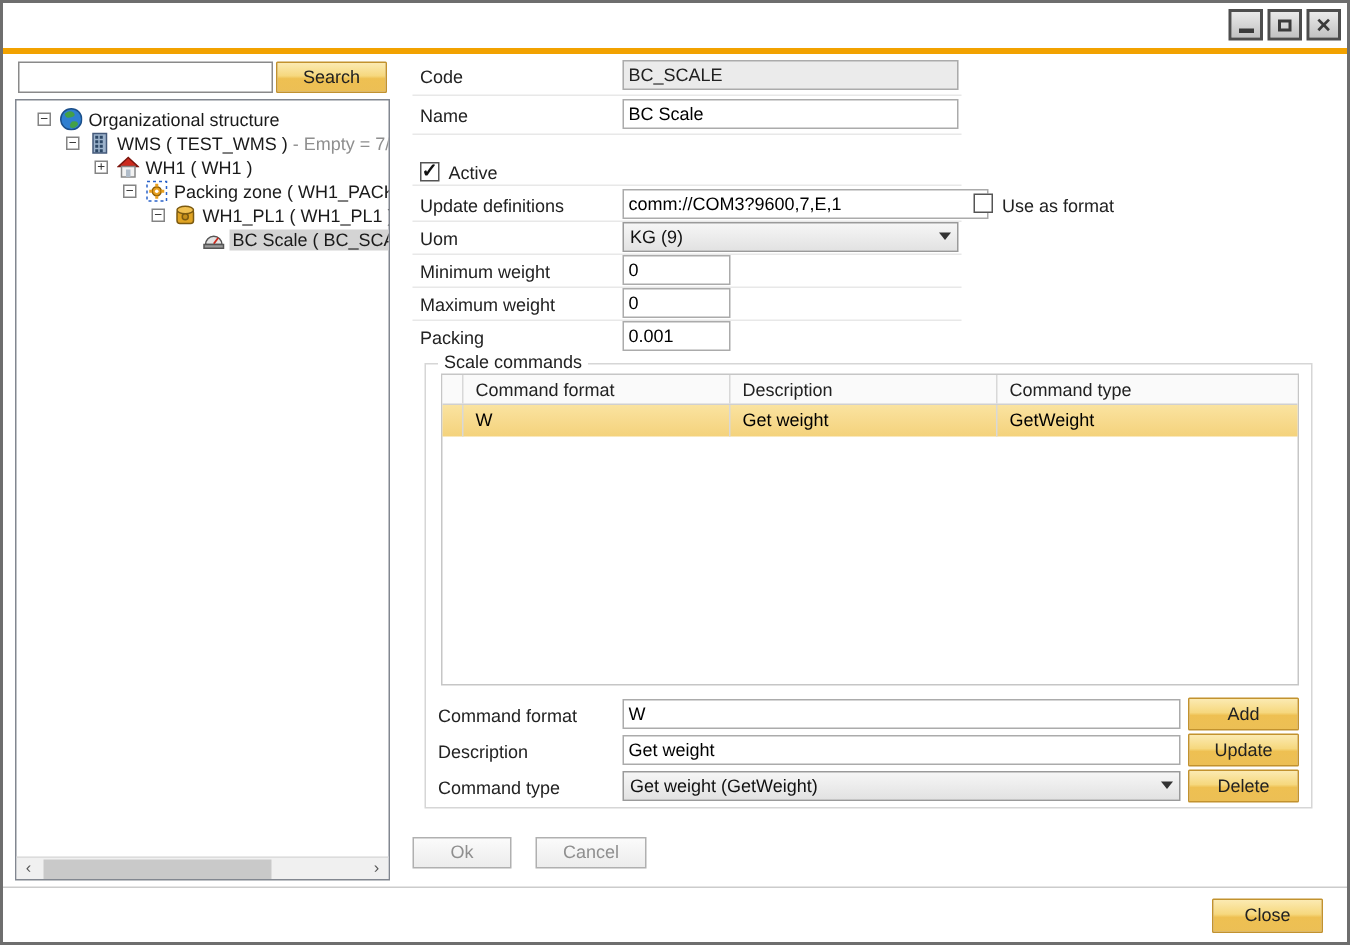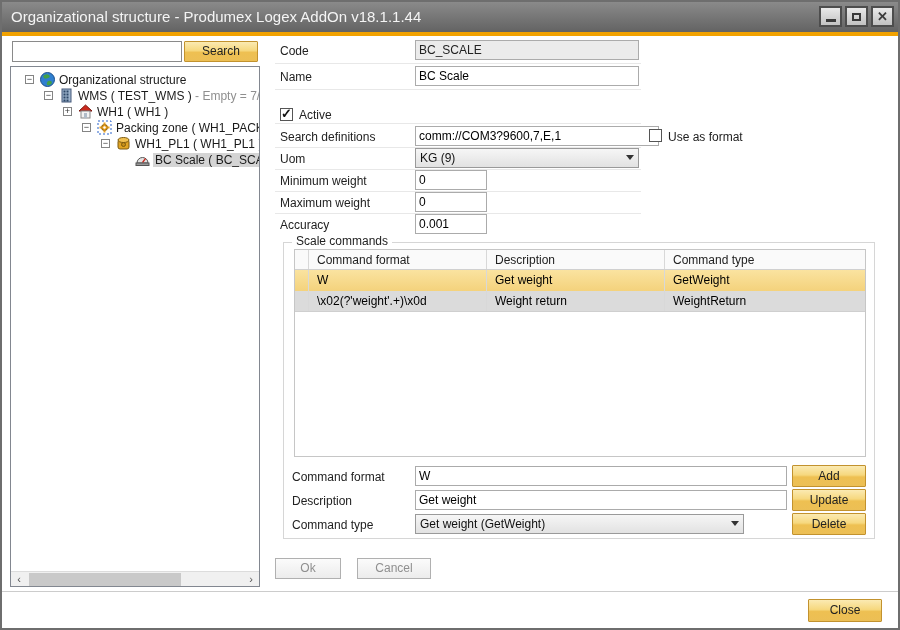--- a/index.html
+++ b/index.html
@@ -97,23 +97,20 @@
     border:1px solid #b0b0b0; color:#8f8f8f; font-size:12px; text-align:center; cursor:default;
   }
   .bottom-sep { position:absolute; left:0; top:589px; width:100%; height:1px; background:#cccccc; }
   .close-btn { position:absolute; left:806px; top:597px; width:74px; height:23px; line-height:21px; }
 </style>
 </head>
 <body>
 
 <div class="window">
 
-  <div class="titlebar">
-    <span>Organizational structure - Produmex Logex AddOn v18.1.1.44</span>
-  </div>
   <div class="winbtns">
     <div class="winbtn">
         <span class="glyph-min"></span>
       </div>
     <div class="winbtn">
         <span class="glyph-max"></span>
       </div>
     <div class="winbtn">
         <span class="glyph-close">✕</span>
       </div>
@@ -222,77 +219,71 @@
   <div class="sep" style="left:273px;top:61px;width:366px"></div>
 
   <span class="flabel" style="left:278px;top:68px">Name</span>
   <input class="ffield" style="left: 413px; top: 64px; width: 224px;" value="BC Scale">
   <div class="sep" style="left:273px;top:87px;width:366px"></div>
 
   <span class="checkbox checked" style="left:278px;top:106px"></span>
   <span class="flabel" style="left:297px;top:106px">Active</span>
   <div class="sep" style="left:273px;top:121px;width:366px"></div>
 
-  <span class="flabel" style="left:278px;top:128px">Search definitions</span>
+  <span class="flabel" style="left:278px;top:128px">Update definitions</span>
   <input class="ffield" style="left: 413px; top: 124px; width: 244px;" value="comm://COM3?9600,7,E,1">
   <span class="checkbox" style="left:647px;top:127px"></span>
   <span class="flabel" style="left:666px;top:128px">Use as format</span>
   <div class="sep" style="left:273px;top:145px;width:366px"></div>
 
   <span class="flabel" style="left:278px;top:150px">Uom</span>
   <div class="dropdown" style="left:413px;top:146px;width:224px">
     <span>KG (9)</span><span class="dd-arrow"></span>
   </div>
   <div class="sep" style="left:273px;top:167px;width:366px"></div>
 
   <span class="flabel" style="left:278px;top:172px">Minimum weight</span>
   <input class="ffield" style="left: 413px; top: 168px; width: 72px;" value="0">
   <div class="sep" style="left:273px;top:189px;width:366px"></div>
 
   <span class="flabel" style="left:278px;top:194px">Maximum weight</span>
   <input class="ffield" style="left: 413px; top: 190px; width: 72px;" value="0">
   <div class="sep" style="left:273px;top:211px;width:366px"></div>
 
-  <span class="flabel" style="left:278px;top:216px">Accuracy</span>
+  <span class="flabel" style="left:278px;top:216px">Packing</span>
   <input class="ffield" style="left: 413px; top: 212px; width: 72px;" value="0.001">
 
   <div class="groupbox"></div>
   <span class="grouplabel">Scale commands</span>
 
   <div class="grid">
     <div class="grid-header">
       <div class="gc gc-sel"></div>
       <div class="gc gc-1">Command format</div>
       <div class="gc gc-2">Description</div>
       <div class="gc gc-3">Command type</div>
     </div>
     <div class="grid-row sel">
       <div class="gc gc-sel"></div>
       <div class="gc gc-1">W</div>
       <div class="gc gc-2">Get weight</div>
       <div class="gc gc-3">GetWeight</div>
     </div>
-    <div class="grid-row alt">
-      <div class="gc gc-sel"></div>
-      <div class="gc gc-1">\x02(?'weight'.+)\x0d</div>
-      <div class="gc gc-2">Weight return</div>
-      <div class="gc gc-3">WeightReturn</div>
-    </div>
   </div>
 
   <span class="flabel" style="left:290px;top:468px">Command format</span>
   <input class="ffield" style="left: 413px; top: 464px; width: 372px;" value="W">
   <div class="side-btn btn-gold" style="top:463px">Add</div>
 
   <span class="flabel" style="left:290px;top:492px">Description</span>
   <input class="ffield" style="left: 413px; top: 488px; width: 372px;" value="Get weight">
   <div class="side-btn btn-gold" style="top:487px">Update</div>
 
   <span class="flabel" style="left:290px;top:516px">Command type</span>
-  <div class="dropdown" style="left:413px;top:512px;width:329px">
+  <div class="dropdown" style="left:413px;top:512px;width:372px">
     <span>Get weight (GetWeight)</span><span class="dd-arrow"></span>
   </div>
   <div class="side-btn btn-gold" style="top:511px">Delete</div>
 
   <div class="btn-gray" style="left:273px;top:556px;width:66px;height:21px;line-height:19px">Ok</div>
   <div class="btn-gray" style="left:355px;top:556px;width:74px;height:21px;line-height:19px">Cancel</div>
 
   <div class="bottom-sep"></div>
   <div class="close-btn btn-gold">Close</div>
 

